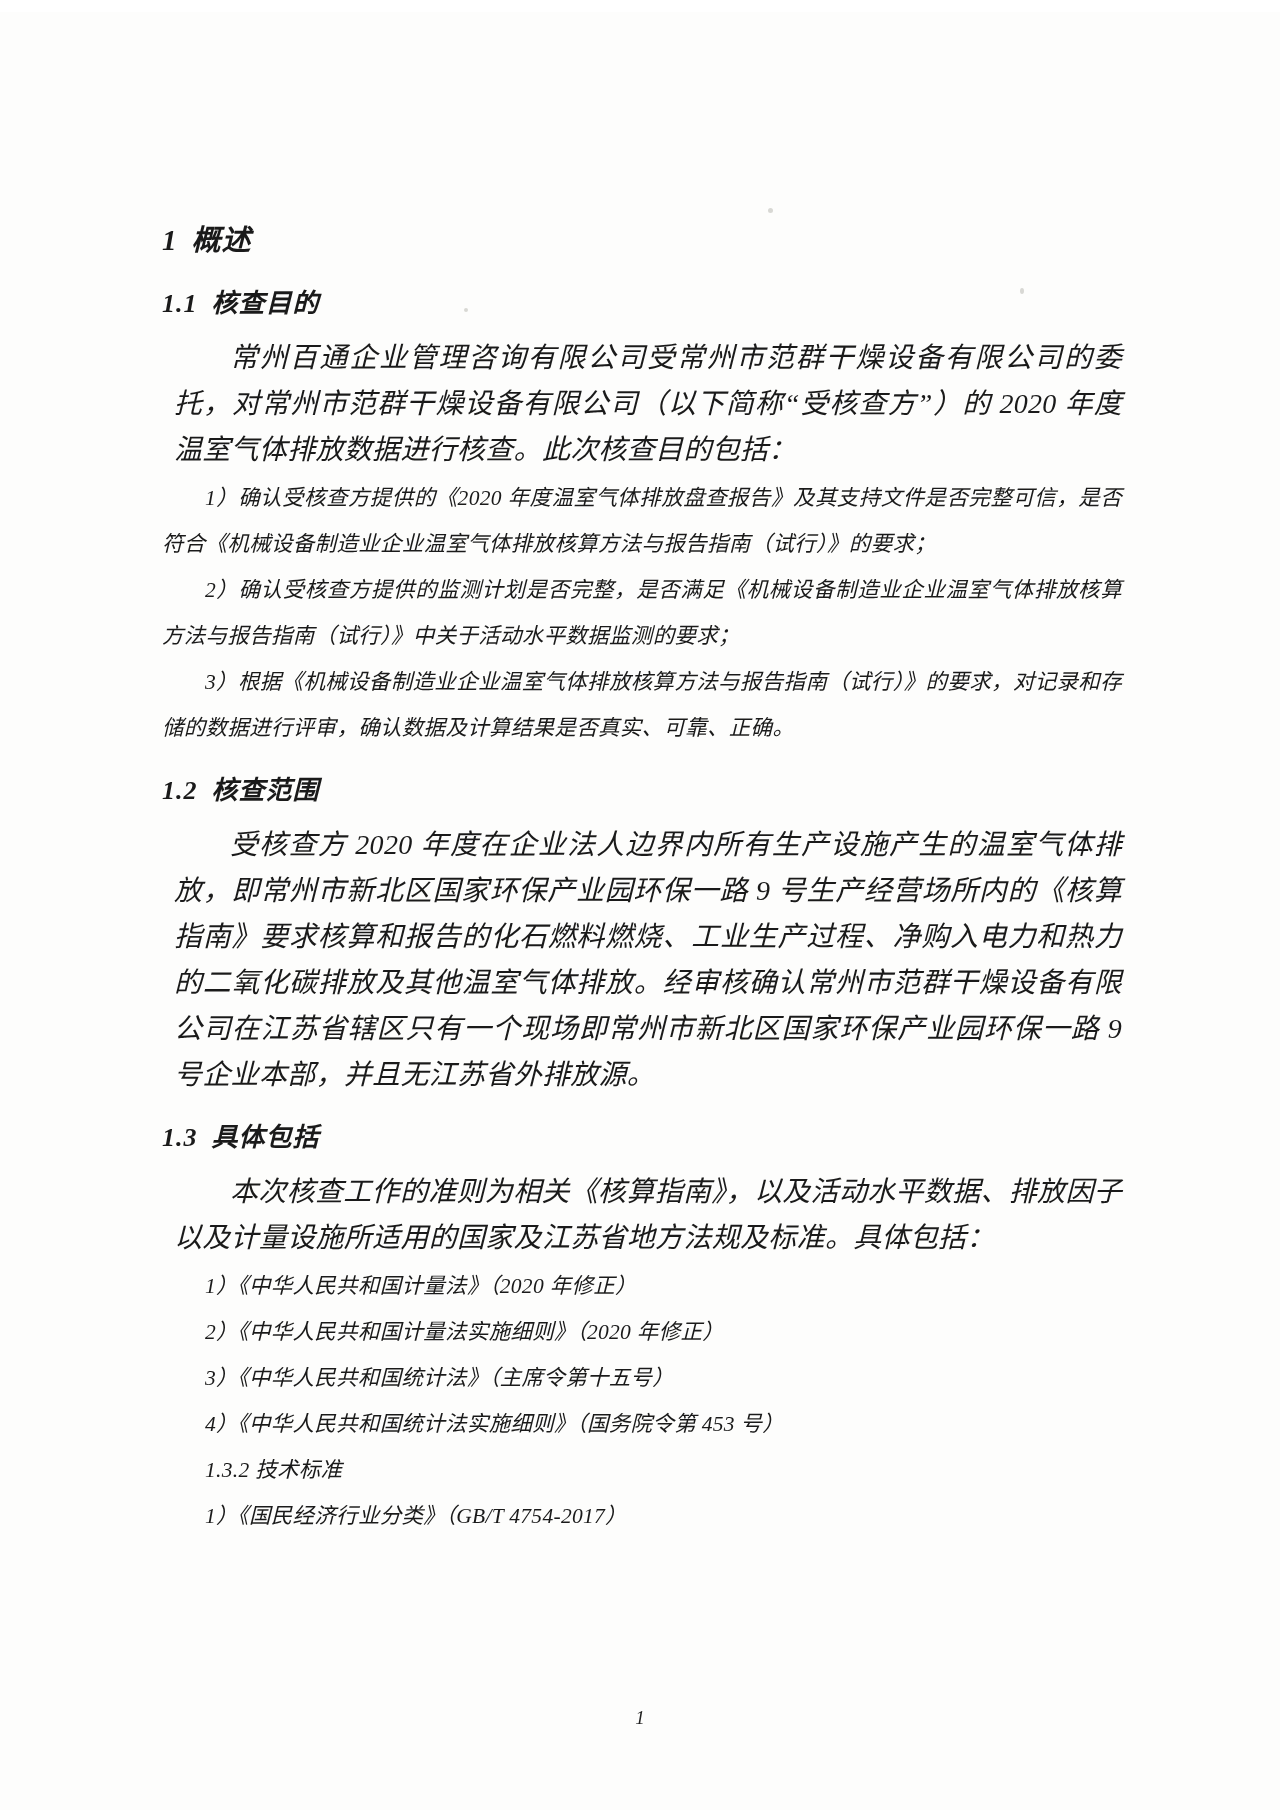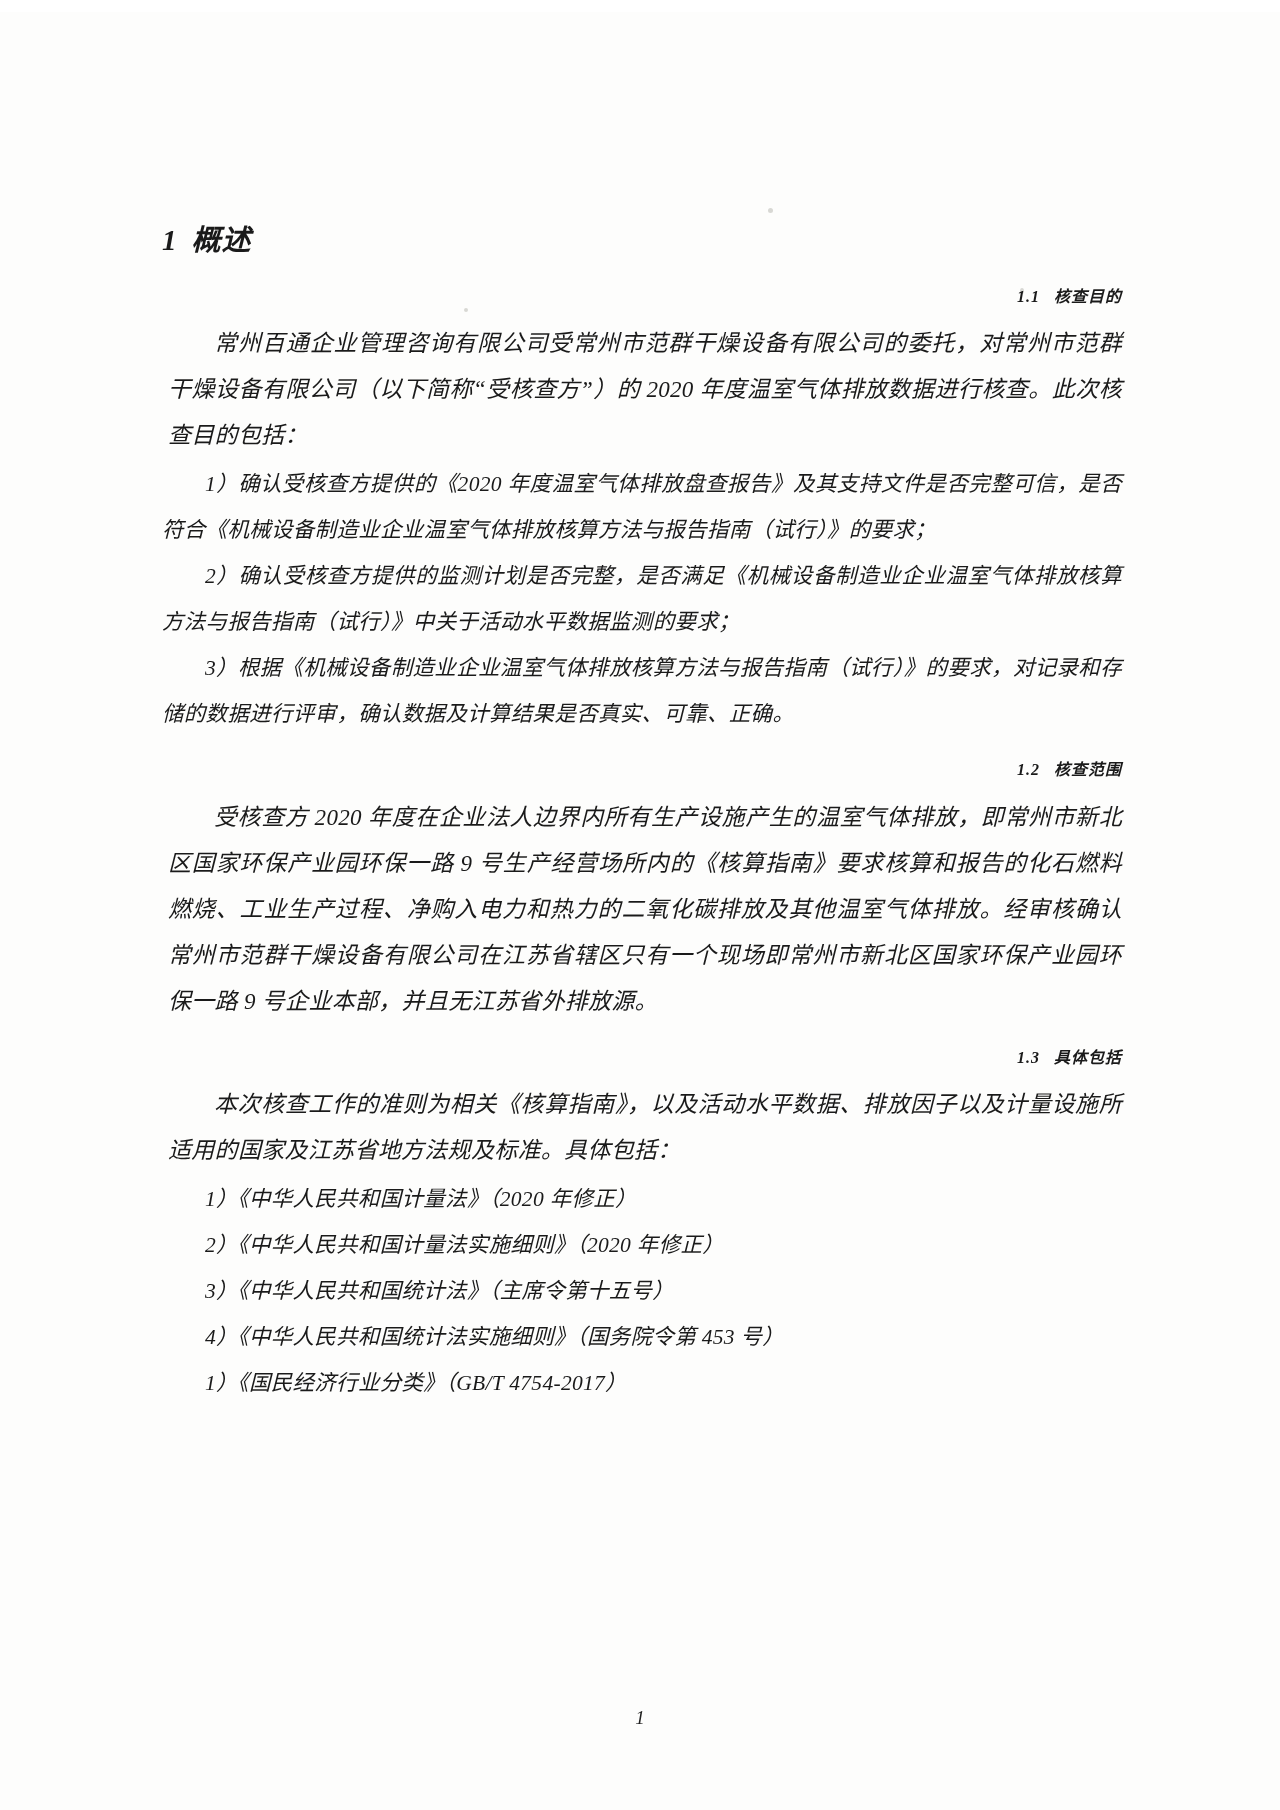--- a/index.html
+++ b/index.html
@@ -33,35 +33,34 @@
   h1.sec {
     font-family: "DejaVu Serif", "Liberation Serif", serif;
     font-size: 29px;
     font-weight: bold;
     letter-spacing: 1px;
     margin: 0 0 26px 0;
     line-height: 1.3;
   }
   h2.sub {
     font-family: "DejaVu Serif", "Liberation Serif", serif;
-    font-size: 16px;
+    font-size: 26px;
     font-weight: bold;
     letter-spacing: 1px;
     margin: 22px 0 14px 0;
     line-height: 1.35;
-    text-align: right;
   }
   h1.sec .num, h2.sub .num {
     font-family: "Liberation Serif", serif;
     margin-right: 14px;
   }
   p.body {
-    font-size: 23px;
+    font-size: 28px;
     line-height: 46px;
-    margin: 0 0 2px 6px;
+    margin: 0 0 2px 12px;
     text-align: justify;
     text-justify: inter-ideograph;
     letter-spacing: 0.3px;
   }
   p.indent {
     text-indent: 2em;
   }
   p.list {
     font-size: 21.5px;
     line-height: 46px;
@@ -134,19 +133,20 @@
       <span class="num">1.3</span><span>具体包括</span>
     </h2>
 
     <p class="body indent">本次核查工作的准则为相关《核算指南》，以及活动水平数据、排放因子以及计量设施所适用的国家及江苏省地方法规及标准。具体包括：</p>
 
     <p class="item">1）《中华人民共和国计量法》（2020 年修正）</p>
     <p class="item">2）《中华人民共和国计量法实施细则》（2020 年修正）</p>
     <p class="item">3）《中华人民共和国统计法》（主席令第十五号）</p>
     <p class="item">4）《中华人民共和国统计法实施细则》（国务院令第 453 号）</p>
 
+    <p class="subsub">1.3.2  技术标准</p>
     <p class="item">1）《国民经济行业分类》（GB/T 4754-2017）</p>
 
   </div>
 
   <div class="pagenum">1</div>
 
 </div>
 
 </body></html>

